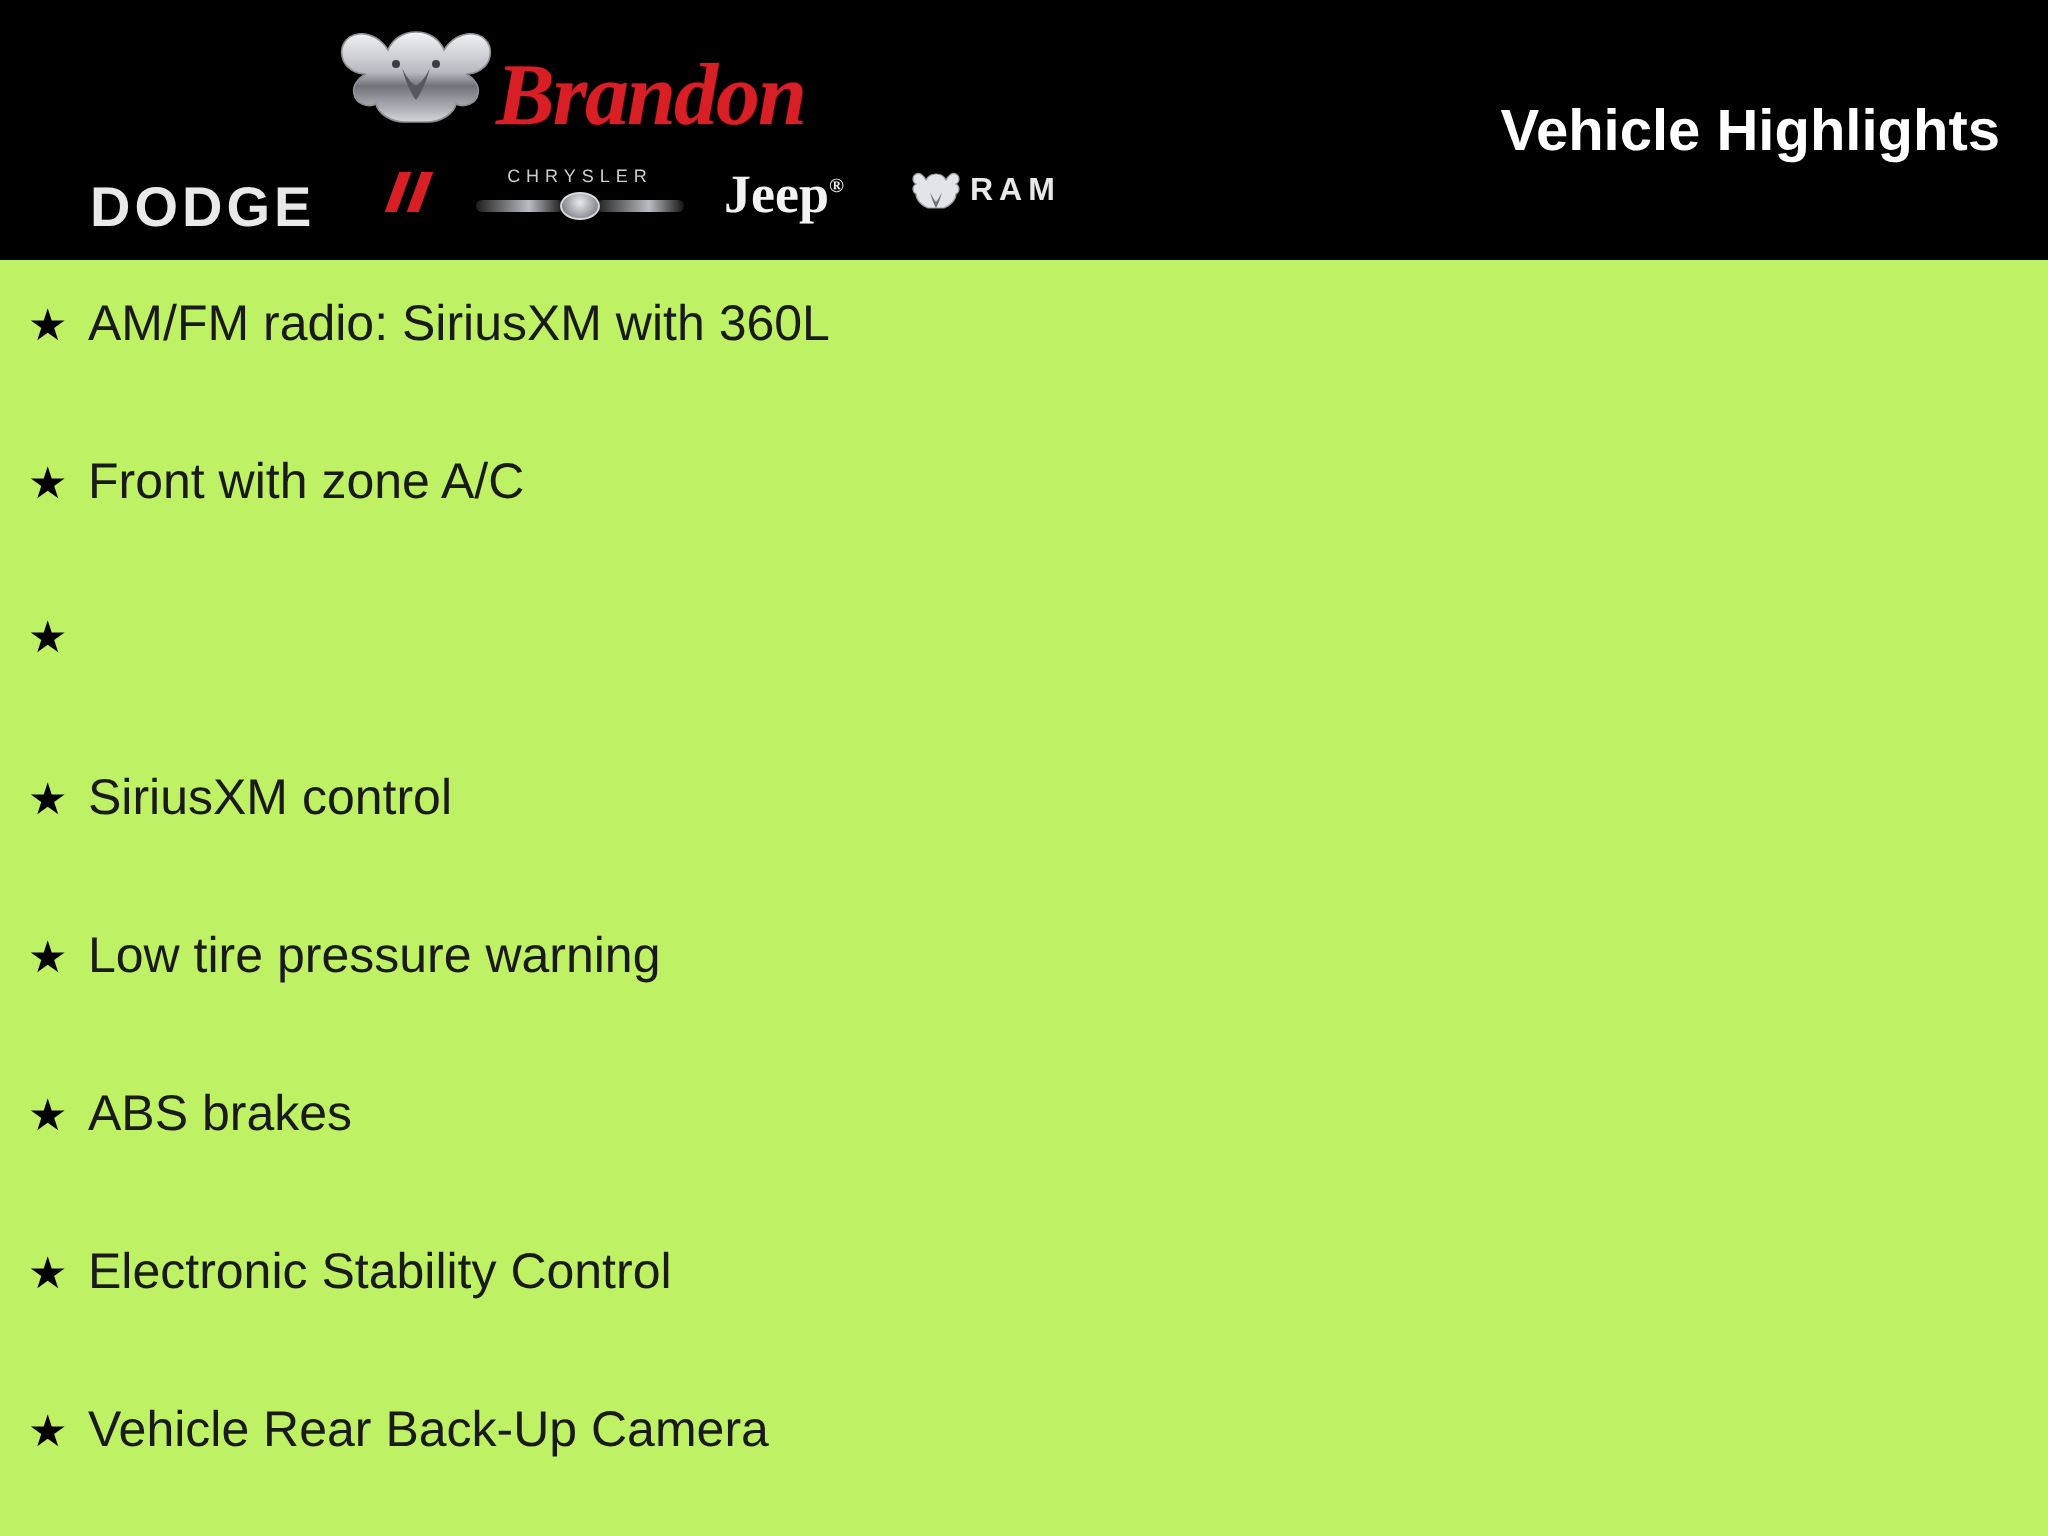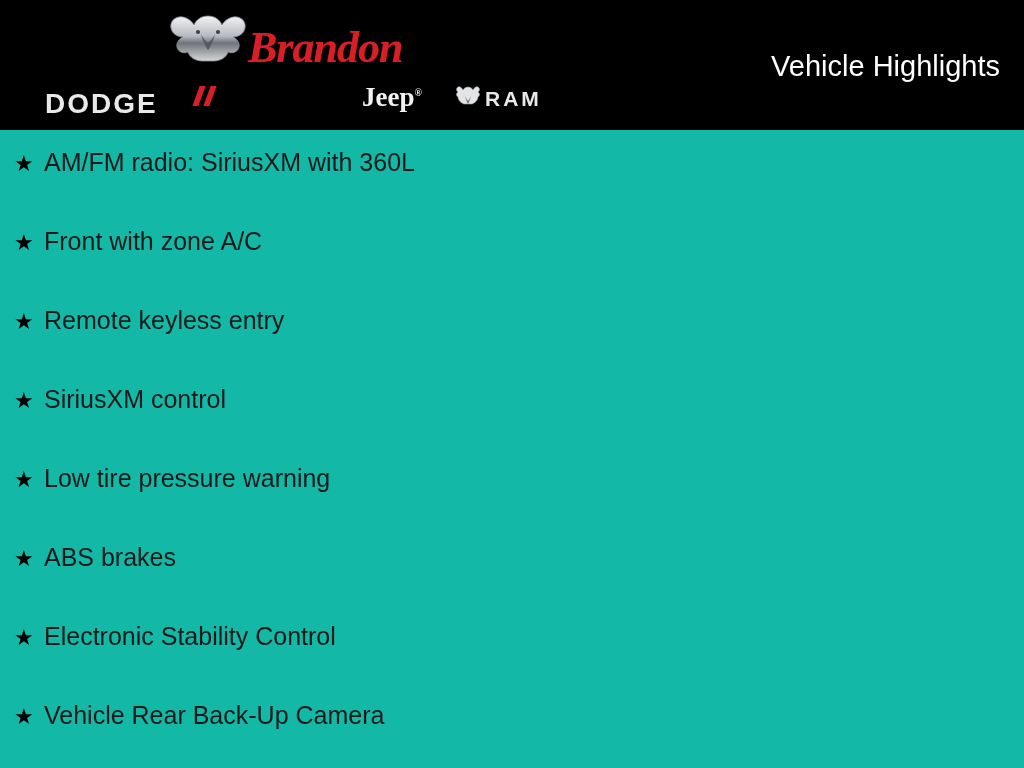--- a/index.html
+++ b/index.html
@@ -9,21 +9,21 @@
     height: 768px;
     background: #ffffff;
     font-family: "Liberation Sans", sans-serif;
     overflow: hidden;
   }
 
   .page {
     position: relative;
     width: 1024px;
     height: 768px;
-    background: #14b8a6;
+    background: #bef264;
   }
 
   
   .header {
     position: relative;
     width: 1024px;
     height: 130px;
     background: #000000;
     box-sizing: border-box;
   }
@@ -168,33 +168,34 @@
     top: 0;
     width: 26px;
     height: 26px;
   }
   .m-ram .ramword {
     position: absolute;
     left: 30px;
     top: 2px;
     font-family: "Liberation Sans", sans-serif;
     font-weight: bold;
-    font-size: 21px;
+    font-size: 16px;
     letter-spacing: 3px;
     color: #e9e9e9;
   }
 
   .header-title {
     position: absolute;
     right: 24px;
     top: 50px;
     font-size: 29px;
     color: #ffffff;
     font-family: "Liberation Sans", sans-serif;
     white-space: nowrap;
+    font-weight: bold;
   }
 
   
   .content {
     position: relative;
     padding: 0;
     margin: 0;
   }
 
   .hl-list {
@@ -255,20 +256,28 @@
       <div class="brandon-word">Brandon</div>
 
       <div class="marque-row">
 
         <div class="m-dodge">DODGE</div>
         <div class="m-dodge-slash">
           <i class="s1"></i>
             <i class="s2"></i>
         </div>
 
+        <div class="m-chrysler">
+          <div class="wings">
+            <div class="wing left"></div>
+            <div class="seal"></div>
+            <div class="wing right"></div>
+          </div>
+          <span class="cw">CHRYSLER</span>
+        </div>
 
         <div class="m-jeep"><span>Jeep</span><span class="reg">®</span></div>
 
         <div class="m-ram">
           <svg class="ramhead" viewBox="0 0 26 26">
             <path fill="#e3e4e7" stroke="#9a9da3" stroke-width="0.6" d="M13 2c-2 0-4 1-5 3-1-2-3-4-5-3s-2 4 0 5c-2 1-2 4 0 5 0 3 3 6 6 7h8c3-1 6-4 6-7 2-1 2-4 0-5 2-1 2-4 0-5s-4 1-5 3c-1-2-3-3-5-3z"></path>
             <path fill="#6d7077" d="M10 11c1 2 2 4 3 5 1-1 2-3 3-5-1 4-2 6-3 8-1-2-2-4-3-8z"></path>
           </svg>
           <div class="ramword">RAM</div>
         </div>
@@ -284,21 +293,20 @@
       <li class="hl-item">
         <span class="hl-star">★</span>
         <span class="hl-text">AM/FM radio: SiriusXM with 360L</span>
       </li>
       <li class="hl-item">
         <span class="hl-star">★</span>
         <span class="hl-text">Front with zone A/C</span>
       </li>
       <li class="hl-item">
         <span class="hl-star">★</span>
-        <span class="hl-text">Remote keyless entry</span>
       </li>
       <li class="hl-item">
         <span class="hl-star">★</span>
         <span class="hl-text">SiriusXM control</span>
       </li>
       <li class="hl-item">
         <span class="hl-star">★</span>
         <span class="hl-text">Low tire pressure warning</span>
       </li>
       <li class="hl-item">

